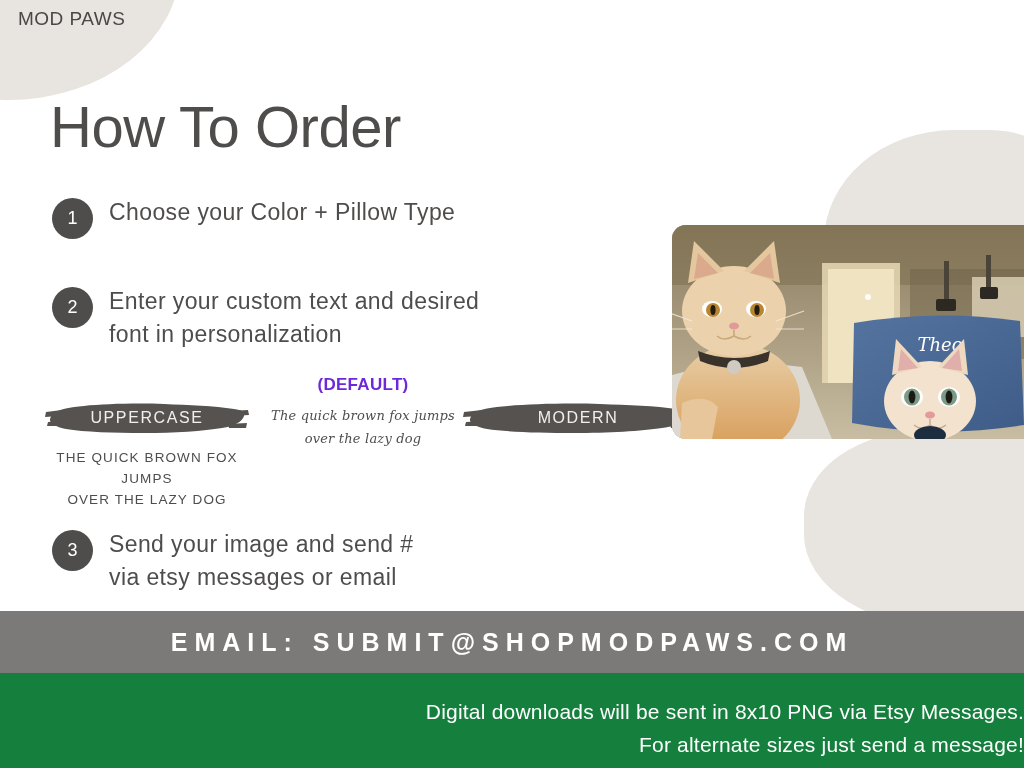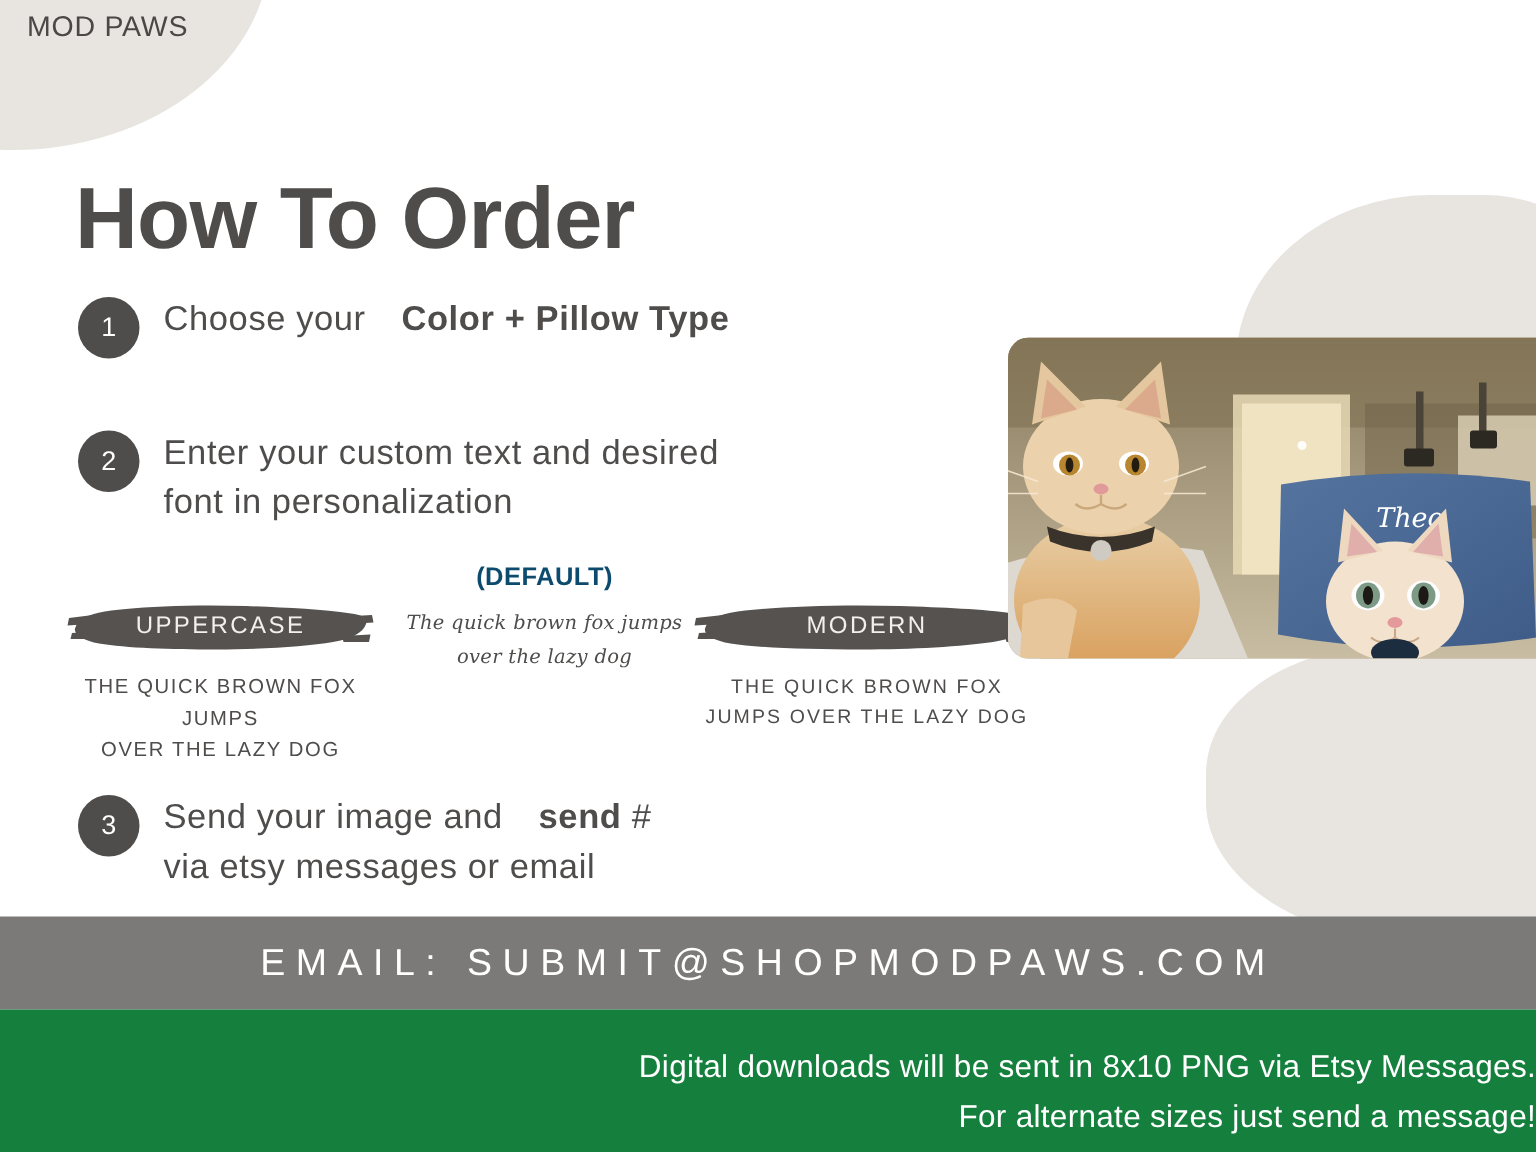--- a/index.html
+++ b/index.html
@@ -28,50 +28,50 @@
 
   
   #logo {
     position: absolute; left: 18px; top: 8px; z-index: 5;
     font-size: 19px; font-weight: normal; color: #4a4846;
     letter-spacing: 0.5px;
   }
 
   
   #page-title {
-    position: absolute; left: 50px; top: 112px; z-index: 4;
-    font-size: 58px; font-weight: bold; color: #4f4d4c;
+    position: absolute; left: 50px; top: 93px; z-index: 4;
+    font-size: 58px; font-weight: normal; color: #4f4d4c;
     letter-spacing: -0.5px;
   }
 
   
   .step { position: absolute; display: flex; align-items: flex-start; z-index: 4; }
   .step-badge {
     width: 41px; height: 41px; border-radius: 50%;
     background: #4f4d4c; color: #fff;
     display: flex; align-items: center; justify-content: center;
     font-size: 18px; flex: 0 0 auto; margin-top: 2px;
   }
   .step-text {
     margin-left: 16px; font-size: 23px; color: #4f4d4c;
     line-height: 1.42; letter-spacing: 0.4px;
   }
-  .step-text b { font-weight: bold; margin-left: 17px; }
+  .step-text b { font-weight: normal; }
   #step-1 { left: 52px; top: 196px; }
   #step-2 { left: 52px; top: 285px; }
   #step-3 { left: 52px; top: 528px; }
 
   
   .sample { position: absolute; z-index: 4; text-align: center; }
   #sample-uppercase { left: 44px; top: 398px; width: 206px; }
   #sample-handwriting { left: 268px; top: 375px; width: 190px; }
   #sample-modern { left: 462px; top: 398px; width: 232px; }
 
   .default-tag {
-    font-size: 17px; font-weight: bold; color: #0c4a6e;
+    font-size: 17px; font-weight: bold; color: #6d28d9;
     letter-spacing: 0.3px; margin-bottom: 3px;
   }
 
   .brush {
     position: relative; height: 40px;
     display: flex; align-items: center; justify-content: center;
   }
   .brush svg { position: absolute; left: 0; top: 0; width: 100%; height: 100%; }
   .brush-label {
     position: relative; z-index: 2; color: #f2efec;
@@ -98,21 +98,21 @@
     background: #b9a88f;
   }
   #photo svg { display: block; width: 100%; height: 100%; }
 
   
   #email-band {
     position: absolute; left: 0; top: 611px; width: 1024px; height: 62px;
     background: #7b7a78; display: flex; align-items: center; justify-content: center; z-index: 7;
   }
   #email-text {
-    color: #fff; font-size: 25px; letter-spacing: 7px; font-weight: 400;
+    color: #fff; font-size: 25px; letter-spacing: 7px; font-weight: 700;
   }
   #footer-band {
     position: absolute; left: 0; top: 673px; width: 1024px; height: 112px;
     background: #15803d; display: flex; flex-direction: column;
     align-items: flex-end; justify-content: center; z-index: 7;
   }
   .footer-line { color: #fff; font-size: 21px; line-height: 1.55; letter-spacing: 0.2px; }
 </style>
 </head>
 <body>
@@ -174,24 +174,20 @@
       <svg viewBox="0 0 232 40" preserveAspectRatio="none">
         <path fill="#55524f" d="M10,16 C18,11 30,9 46,8 C70,6 104,5 138,6 C166,7 194,8 214,11
                  C222,12 226,14 224,18 C222,24 214,28 200,30 C180,33 146,35 112,35
                  C78,35 44,34 25,31 C14,29 7,25 8,21 Z"></path>
         <path fill="#55524f" d="M2,14 L20,12 L18,18 L1,19 Z"></path>
         <path fill="#55524f" d="M4,24 L22,23 L21,28 L3,28 Z"></path>
         <path fill="#55524f" d="M210,13 L230,12 L231,17 L211,18 Z"></path>
         <path fill="#55524f" d="M208,26 L229,25 L228,30 L209,30 Z"></path>
       </svg>
       <span class="brush-label">MODERN</span>
-    </div>
-    <div class="sample-body" id="body-modern">
-      <div>THE QUICK BROWN FOX</div>
-      <div>JUMPS OVER THE LAZY DOG</div>
     </div>
   </div>
 
   <div class="step" id="step-3">
     <div class="step-badge">3</div>
     <div class="step-text">
       <div><span>Send your image and </span><b>send</b><span> #</span></div>
       <div>via etsy messages or email</div>
     </div>
   </div>

